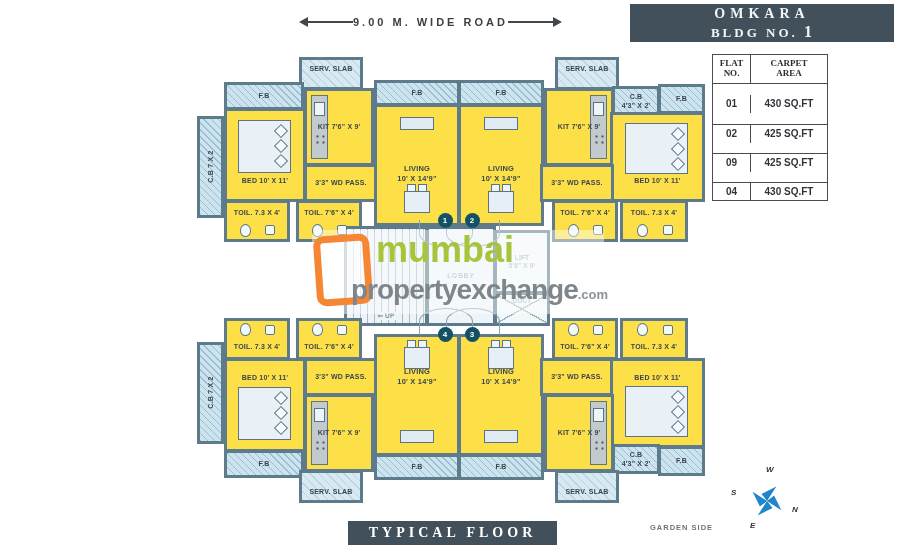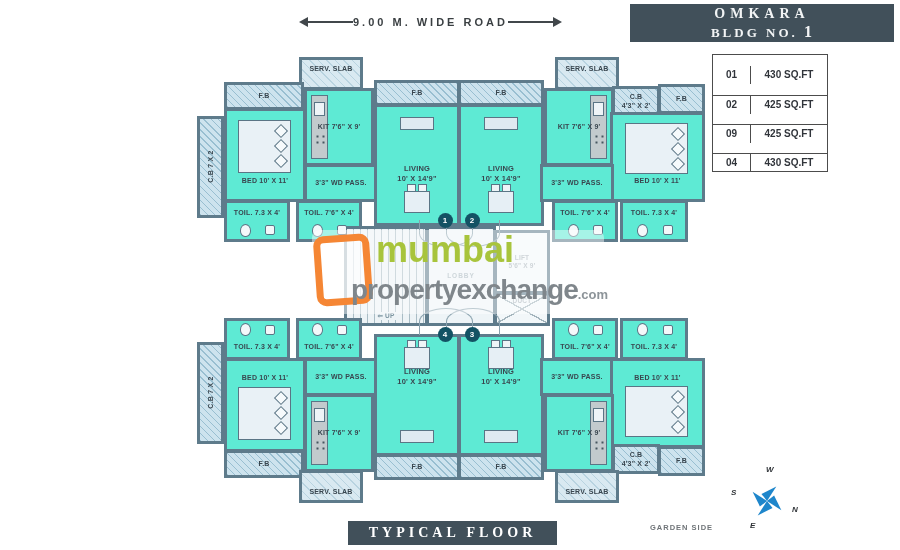--- a/index.html
+++ b/index.html
@@ -32,21 +32,21 @@
         text-align:center;white-space:pre-line;line-height:1.15;padding:3px 0 4px;
         border-bottom:1px solid #4c4c4c;}
   .ft-th:first-child{border-right:1px solid #4c4c4c;}
   .ft-row{display:grid;grid-template-columns:38px 1fr;height:18px;margin-top:11px;}
   .ft-row + .ft-row .ft-td{border-top:1px solid #4c4c4c;}
   .ft-td{font-size:10px;font-weight:600;color:#30343a;text-align:center;line-height:18px;}
   .ft-td:first-child{border-right:1px solid #4c4c4c;}
 
   
   #plan{position:absolute;left:0;top:0;width:900px;height:550px;}
-  .room{position:absolute;box-sizing:border-box;border:3px solid #5e7b8b;background:#5eead4;
+  .room{position:absolute;box-sizing:border-box;border:3px solid #5e7b8b;background:#fde047;
         display:flex;align-items:center;justify-content:center;}
   .rlabel{position:relative;z-index:3;font-size:7px;font-weight:600;color:#39464f;
         letter-spacing:.2px;line-height:1.3;text-align:center;}
   .rlabel span{display:block;white-space:nowrap;}
 
   .t-fb,.t-cb,.t-cb2{background:#cde3ee repeating-linear-gradient(45deg, rgba(88,146,173,.45) 0 1px,
         transparent 1px 5px);}
   .t-serv{background:#d9e9f1 repeating-linear-gradient(45deg, rgba(88,146,173,.25) 0 1px,
         transparent 1px 6px);}
   .t-serv .rlabel{position:absolute;top:4px;left:0;right:0;}
@@ -151,20 +151,26 @@
 
   <div class="title-panel">
     <div class="tp-l1">OMKARA</div>
     <div class="tp-l2">
       <span>BLDG NO.</span>
       <span class="tp-big">1</span>
     </div>
   </div>
 
   <div class="flat-table">
+    <div class="ft-head">
+      <div class="ft-th">FLAT
+NO.</div>
+      <div class="ft-th">CARPET
+AREA</div>
+    </div>
     <div id="table-rows">
         <div class="ft-row">
           <div class="ft-td">01</div>
           <div class="ft-td">430 SQ.FT</div>
         </div>
         <div class="ft-row">
           <div class="ft-td">02</div>
           <div class="ft-td">425 SQ.FT</div>
         </div>
         <div class="ft-row">

